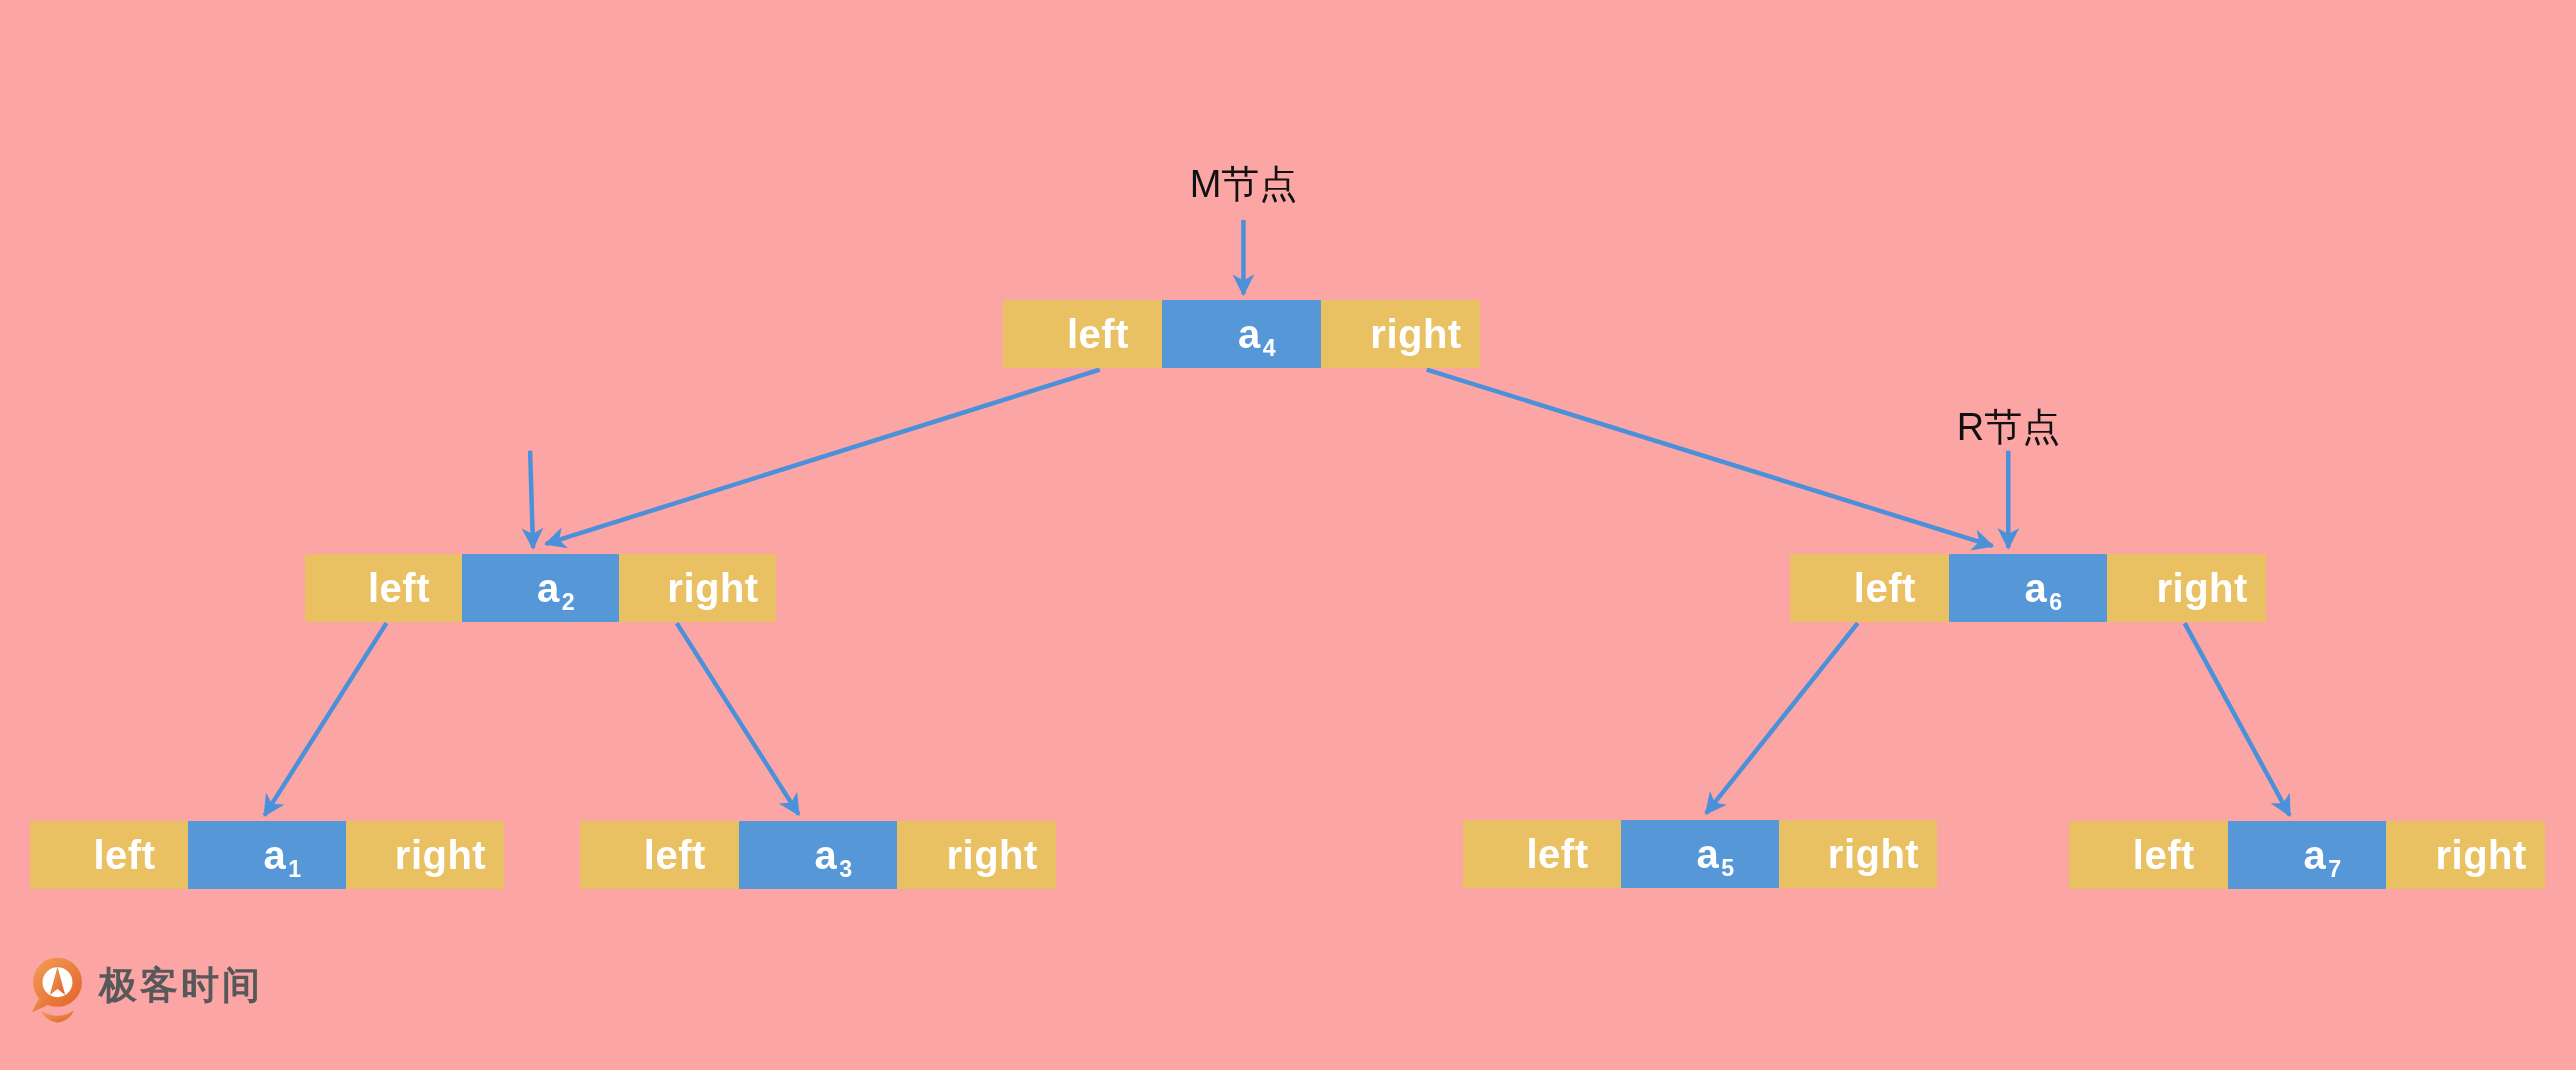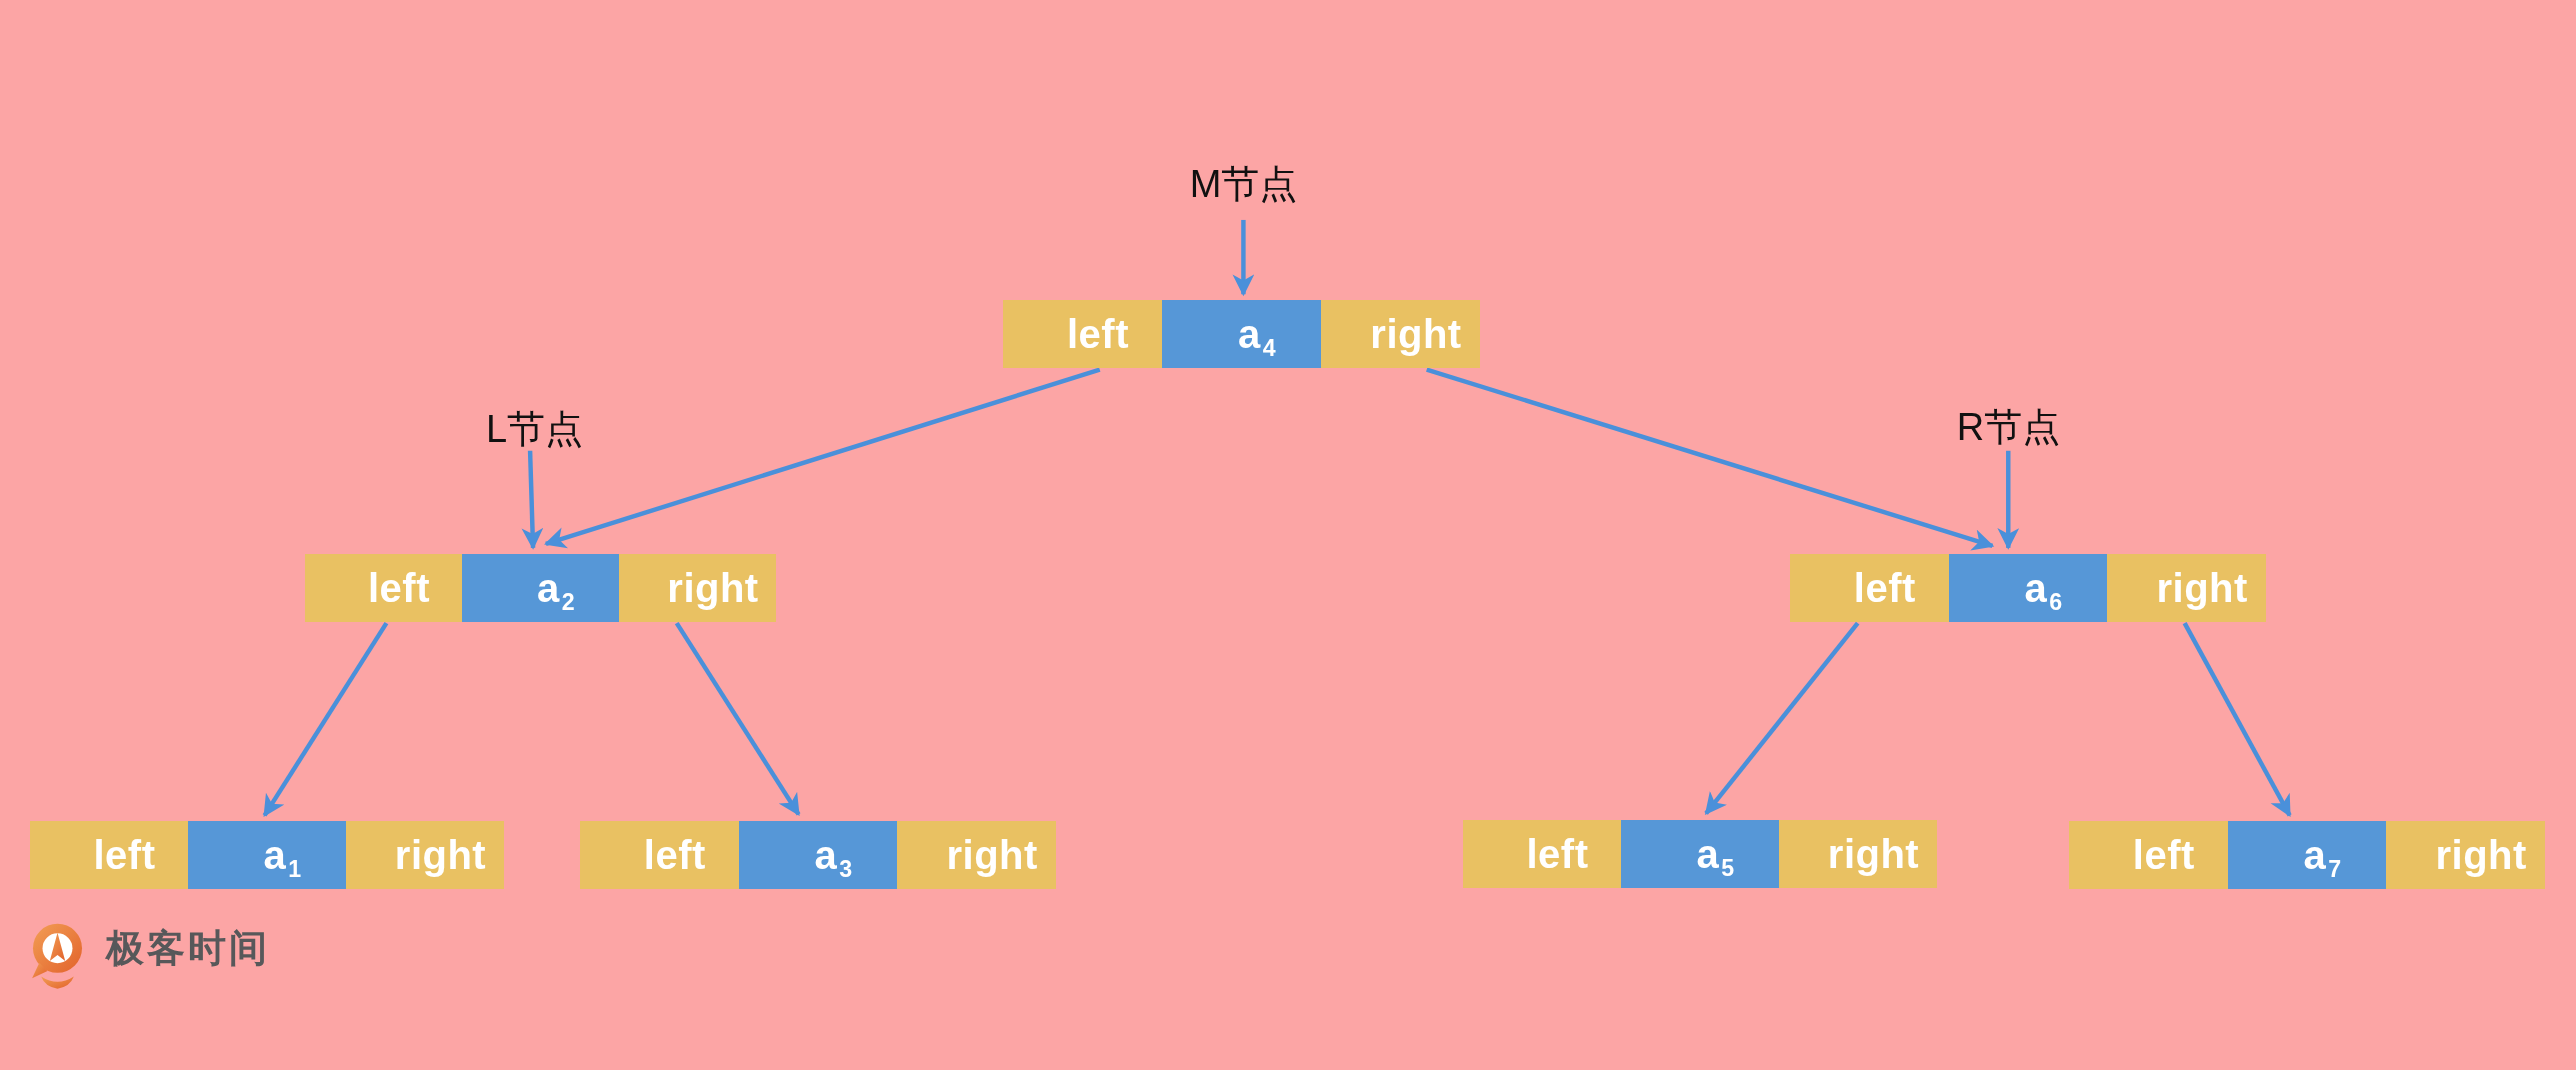--- a/index.html
+++ b/index.html
@@ -67,25 +67,24 @@
     position: absolute;
     width: 317px;
     text-align: center;
     font-size: 38px;
     color: var(--label-text);
     font-weight: 400;
   }
   .logo {
     position: absolute;
     left: 30px;
-    top: 921px;
+    top: 955px;
     display: flex;
     align-items: center;
-    gap: 21px;
-    font-family: Liberation Mono, monospace;
+    gap: 14px;
   }
   .logo-icon { width: 55px; height: 69px; }
   .logo-text {
     font-size: 38px;
     font-weight: 700;
     color: var(--logo-text);
     letter-spacing: 3px;
     line-height: 1;
     padding-bottom: 10px;
   }
@@ -110,21 +109,20 @@
     <line class="arrow" x1="2027" y1="455" x2="2027" y2="553" marker-end="url(#ah)"></line>
     <line class="arrow" x1="1110" y1="373" x2="551" y2="549" marker-end="url(#ah)"></line>
     <line class="arrow" x1="1440" y1="373" x2="2011" y2="551" marker-end="url(#ah)"></line>
     <line class="arrow" x1="390" y1="629" x2="267" y2="823" marker-end="url(#ah)"></line>
     <line class="arrow" x1="683" y1="629" x2="806" y2="822" marker-end="url(#ah)"></line>
     <line class="arrow" x1="1875" y1="629" x2="1722" y2="821" marker-end="url(#ah)"></line>
     <line class="arrow" x1="2205" y1="629" x2="2311" y2="823" marker-end="url(#ah)"></line>
   </svg>
 
   <div class="node-label" style="left:1085px; top:159px;">M节点</div>
-  <div class="node-label" style="left:376px; top:404px;">L节点</div>
   <div class="node-label" style="left:1850px; top:402px;">R节点</div>
 
   <div class="tree-node" style="left:1003px; top:300px; width:477px;">
     <div class="cell pointer">left</div>
     <div class="cell value">
         <span>a</span>
         <span class="sub">4</span>
       </div>
     <div class="cell pointer">right</div>
   </div>

